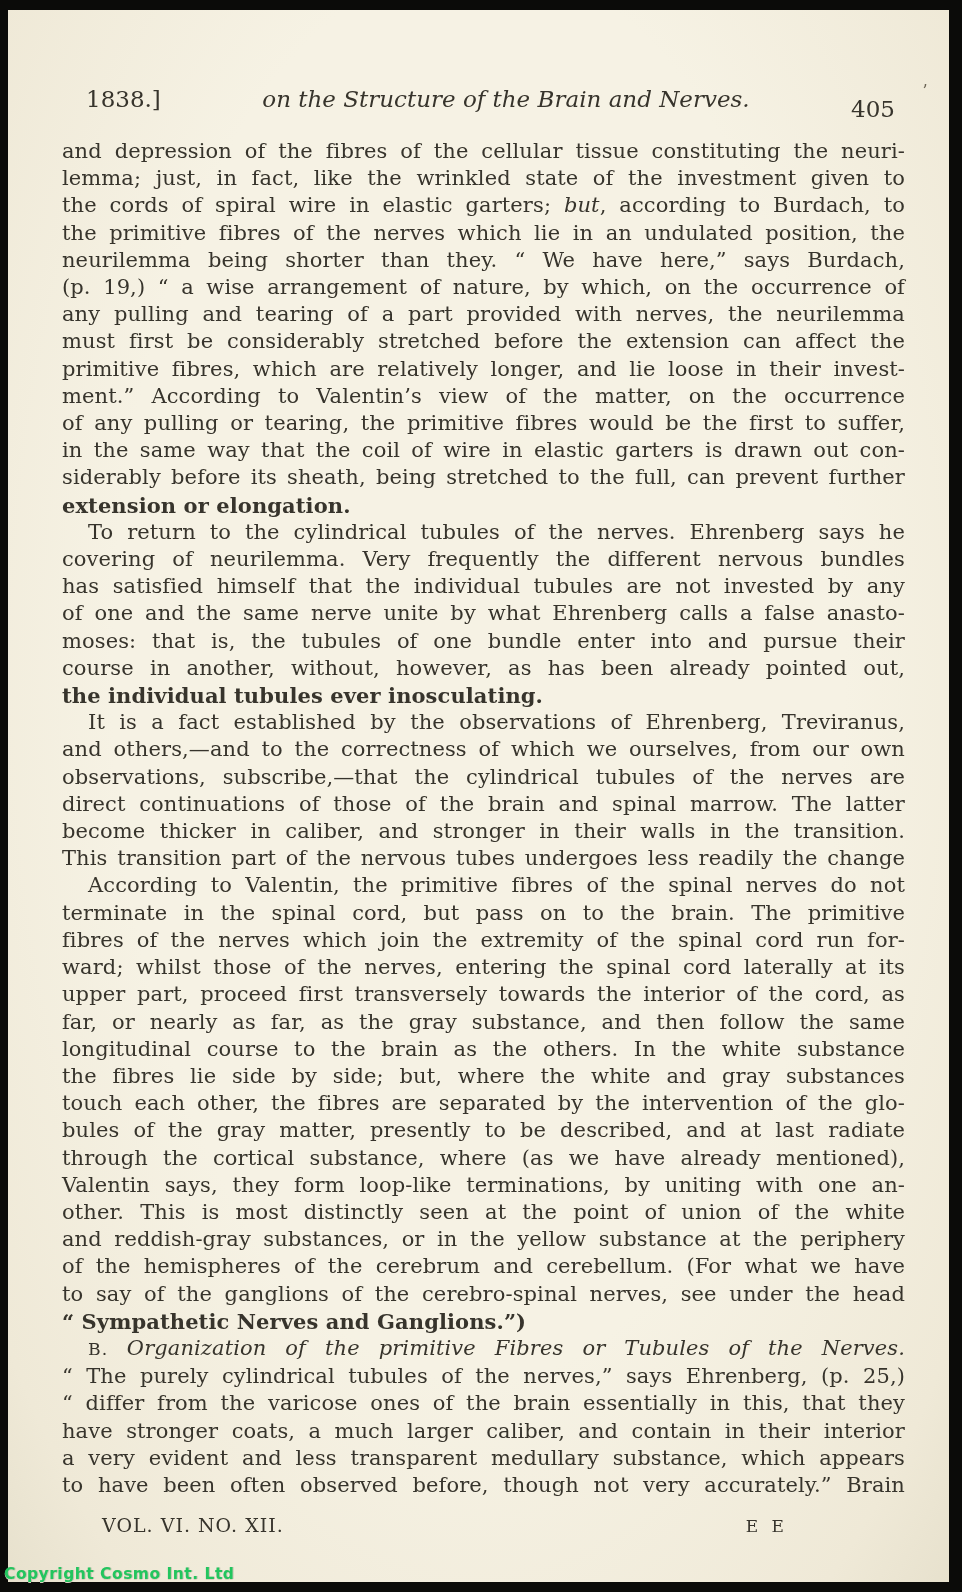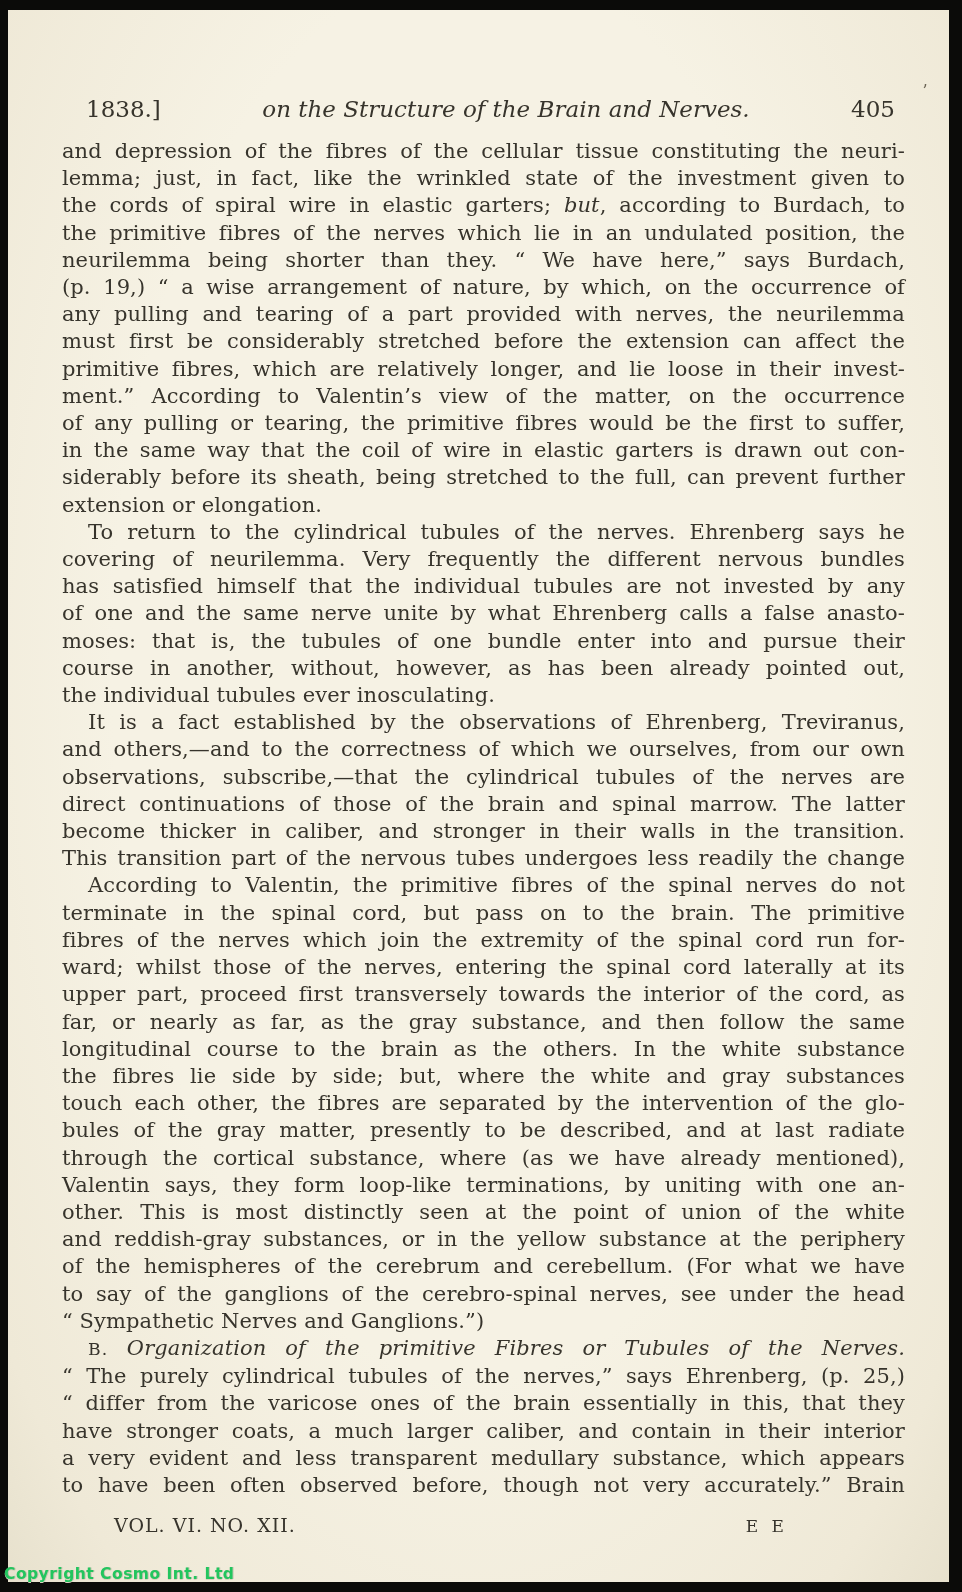--- a/index.html
+++ b/index.html
@@ -13,52 +13,52 @@
   .paper {
     position: absolute;
     left: 8px; top: 10px;
     width: 941px; height: 1572px;
     background: radial-gradient(ellipse at 50% 42%, #f6f2e4 55%, #efe9d7 88%, #e7e1cd 100%);
     color: #37342c;
   }
   .pg-header {
     position: absolute;
     top: 66px; left: 54px; width: 843px;
-    display: flex; align-items: flex-end;
+    display: flex; align-items: center;
     font-size: 23px;
   }
   .pg-year { padding-left: 24px; }
   .pg-title { flex: 1; text-align: center; font-style: italic; }
   .pg-num { padding-right: 10px; margin-top: 20px; }
   .blemish {
     position: absolute; top: 72px; left: 914px;
     font-size: 16px; color: #6a6354;
   }
   .bodytext {
     position: absolute;
     top: 128px; left: 54px; width: 843px;
     font-size: 21px;
     line-height: 27.2px;
     letter-spacing: 0.1px;
   }
   .line {
     text-align: justify;
     text-align-last: justify;
   }
-  .line.short { text-align-last: left; }
+  .line.short { text-align-last: left; font-weight: bold; }
   .p-first { text-indent: 26px; }
   .it { font-style: italic; }
   .sc { font-size: 0.82em; letter-spacing: 1px; }
   .pg-footer {
     position: absolute;
     top: 1504px; left: 54px; width: 843px;
     display: flex; align-items: baseline;
     font-size: 19px;
   }
-  .vol { margin-left: 52px; letter-spacing: 1px; }
+  .vol { margin-left: 40px; letter-spacing: 1px; }
   .sig { margin-left: auto; margin-right: 117px; font-size: 17px; letter-spacing: 4px; }
   .watermark {
     position: absolute;
     left: 4px; top: 1565px;
     z-index: 5;
     font-family: "DejaVu Sans", sans-serif;
     font-weight: 700;
     font-size: 15.5px;
     letter-spacing: 0.5px;
     color: #22c55e;

